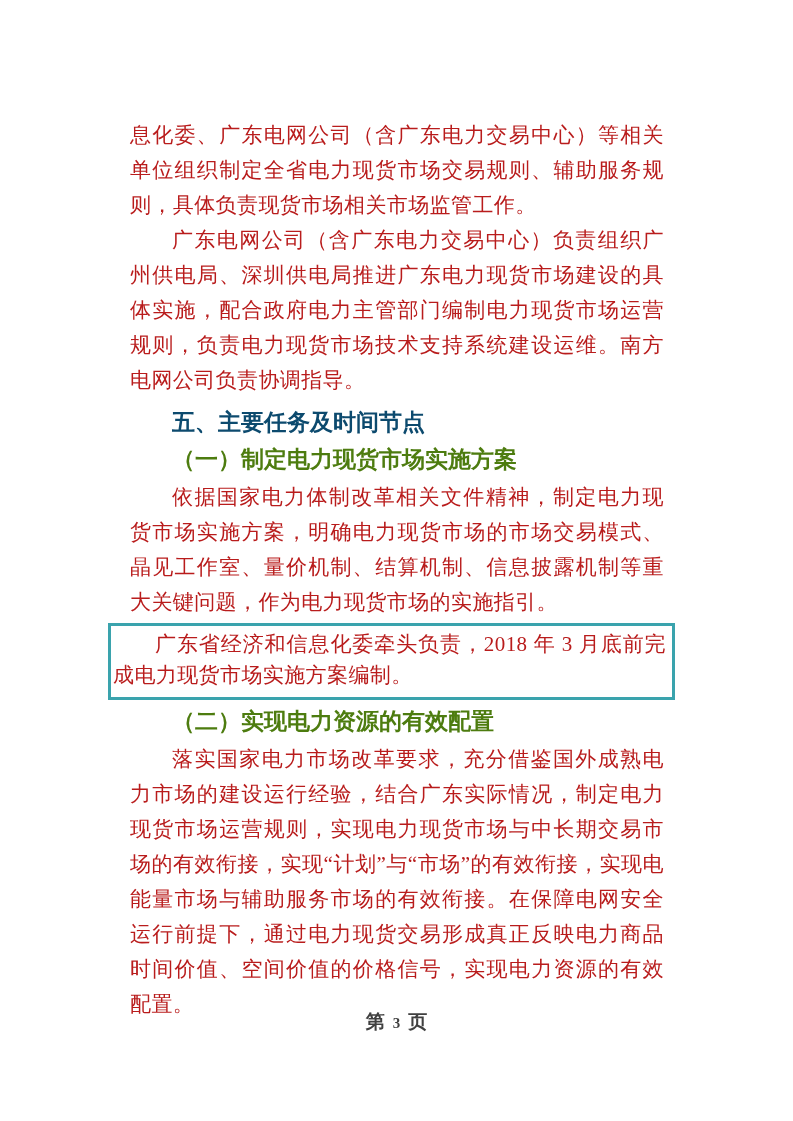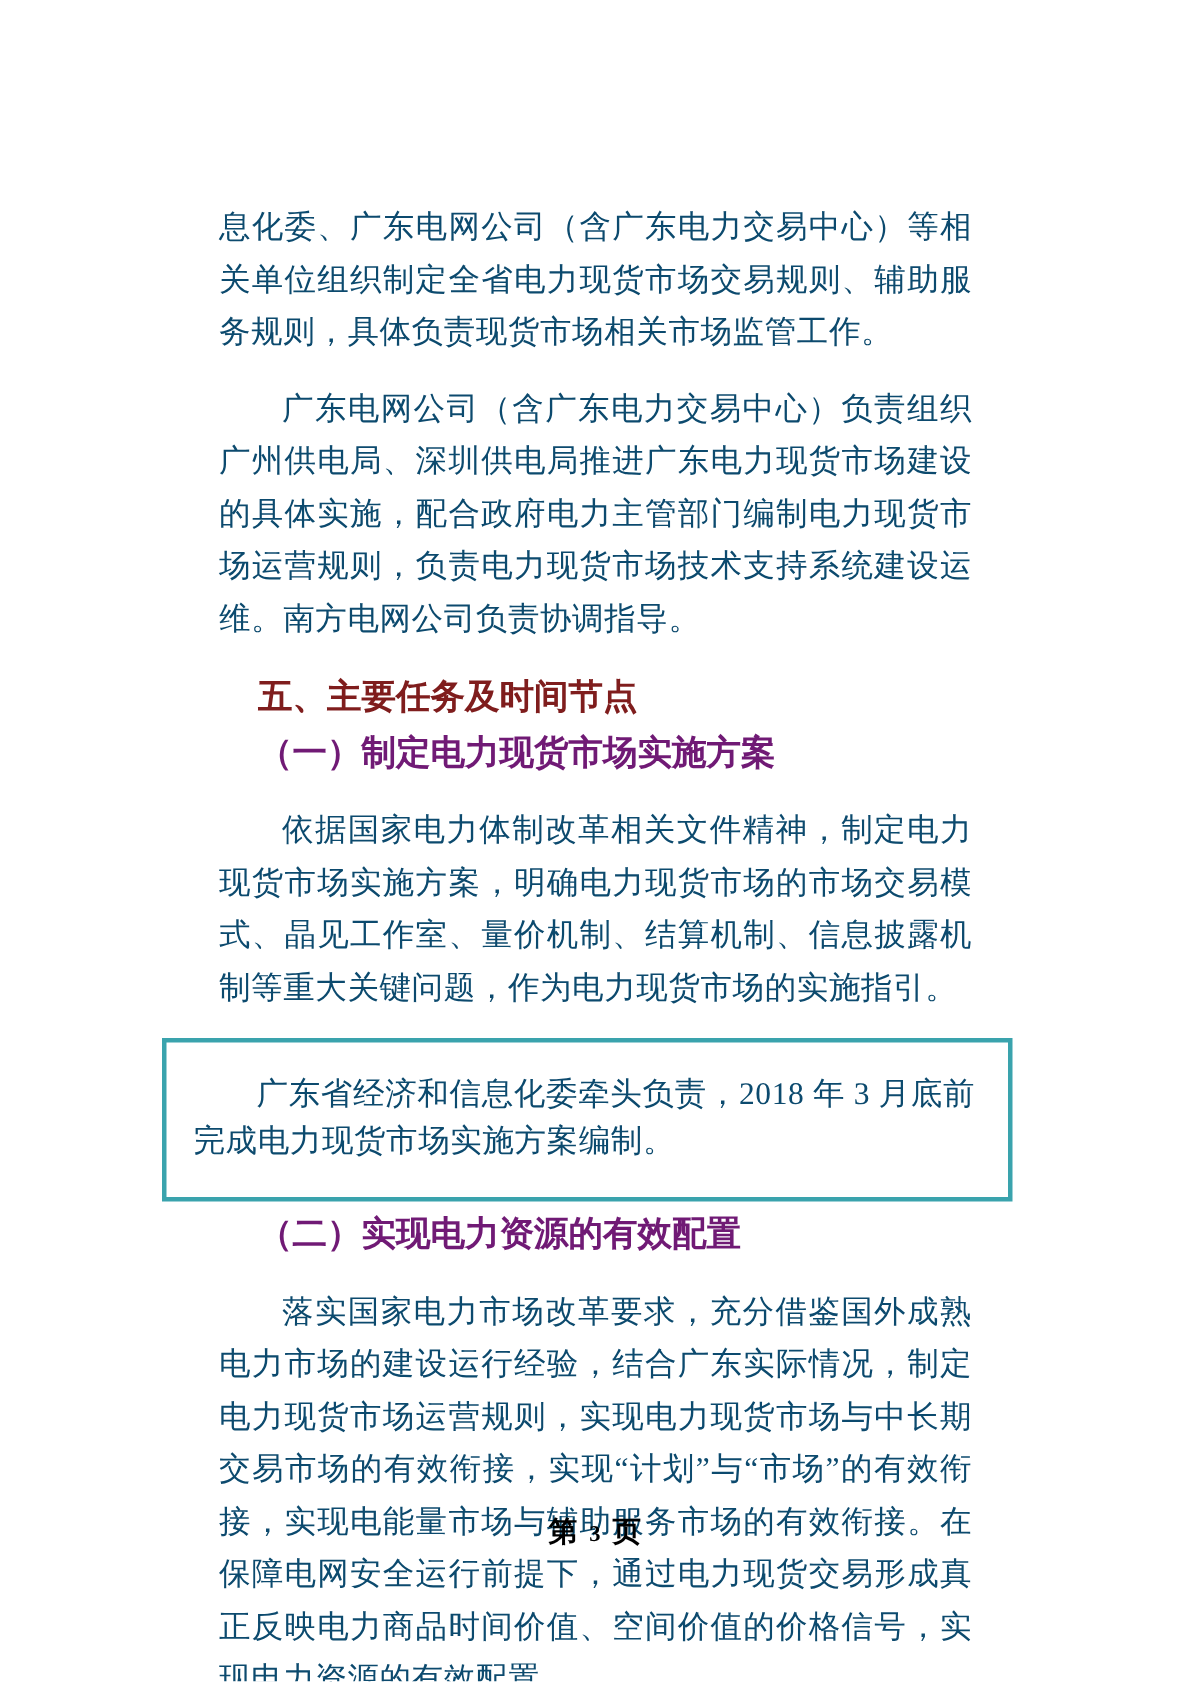--- a/index.html
+++ b/index.html
@@ -30,67 +30,67 @@
     user-select: none;
   }
   .content {
     position: absolute;
     left: 130px;
     top: 118px;
     width: 534px;
     z-index: 2;
   }
   .para {
-    margin: 16px;
+    margin: 0;
     font-size: 21px;
     line-height: 35px;
     letter-spacing: 0.4px;
     text-align: justify;
     text-indent: 2em;
-    color: #0c4a6e;
+    color: #b91c1c;
   }
   .para.continuation {
     text-indent: 0;
   }
   .h-main {
     margin: 6px 0 0 0;
     padding-left: 42px;
     font-family: "Liberation Sans", "DejaVu Sans", sans-serif;
     font-weight: bold;
     font-size: 23px;
     line-height: 36px;
-    color: #7f1d1d;
+    color: #0c4a6e;
   }
   .h-sub {
     margin: 2px 0 2px 0;
     padding-left: 42px;
     font-family: "Liberation Serif", "DejaVu Serif", serif;
     font-weight: bold;
     font-size: 23px;
     line-height: 36px;
-    color: #701a75;
+    color: #4d7c0f;
   }
   .highlight-box {
     border: 3px solid #3aa3ad;
     margin: 3px -11px 4px -22px;
     padding: 3px 6px 6px 2px;
     background: #ffffff;
   }
   .highlight-box .para {
     line-height: 31px;
   }
   .footer {
     position: absolute;
     left: 0;
     top: 1010px;
     width: 793px;
     z-index: 2;
     text-align: center;
     font-weight: bold;
-    color: #000000;
+    color: #404040;
     line-height: 24px;
   }
   .footer .zh {
     font-family: "Liberation Sans", "DejaVu Sans", sans-serif;
     font-size: 19px;
   }
   .footer .pagenum {
     font-family: "Liberation Serif", "DejaVu Serif", serif;
     font-size: 15px;
     margin: 0 8px;

